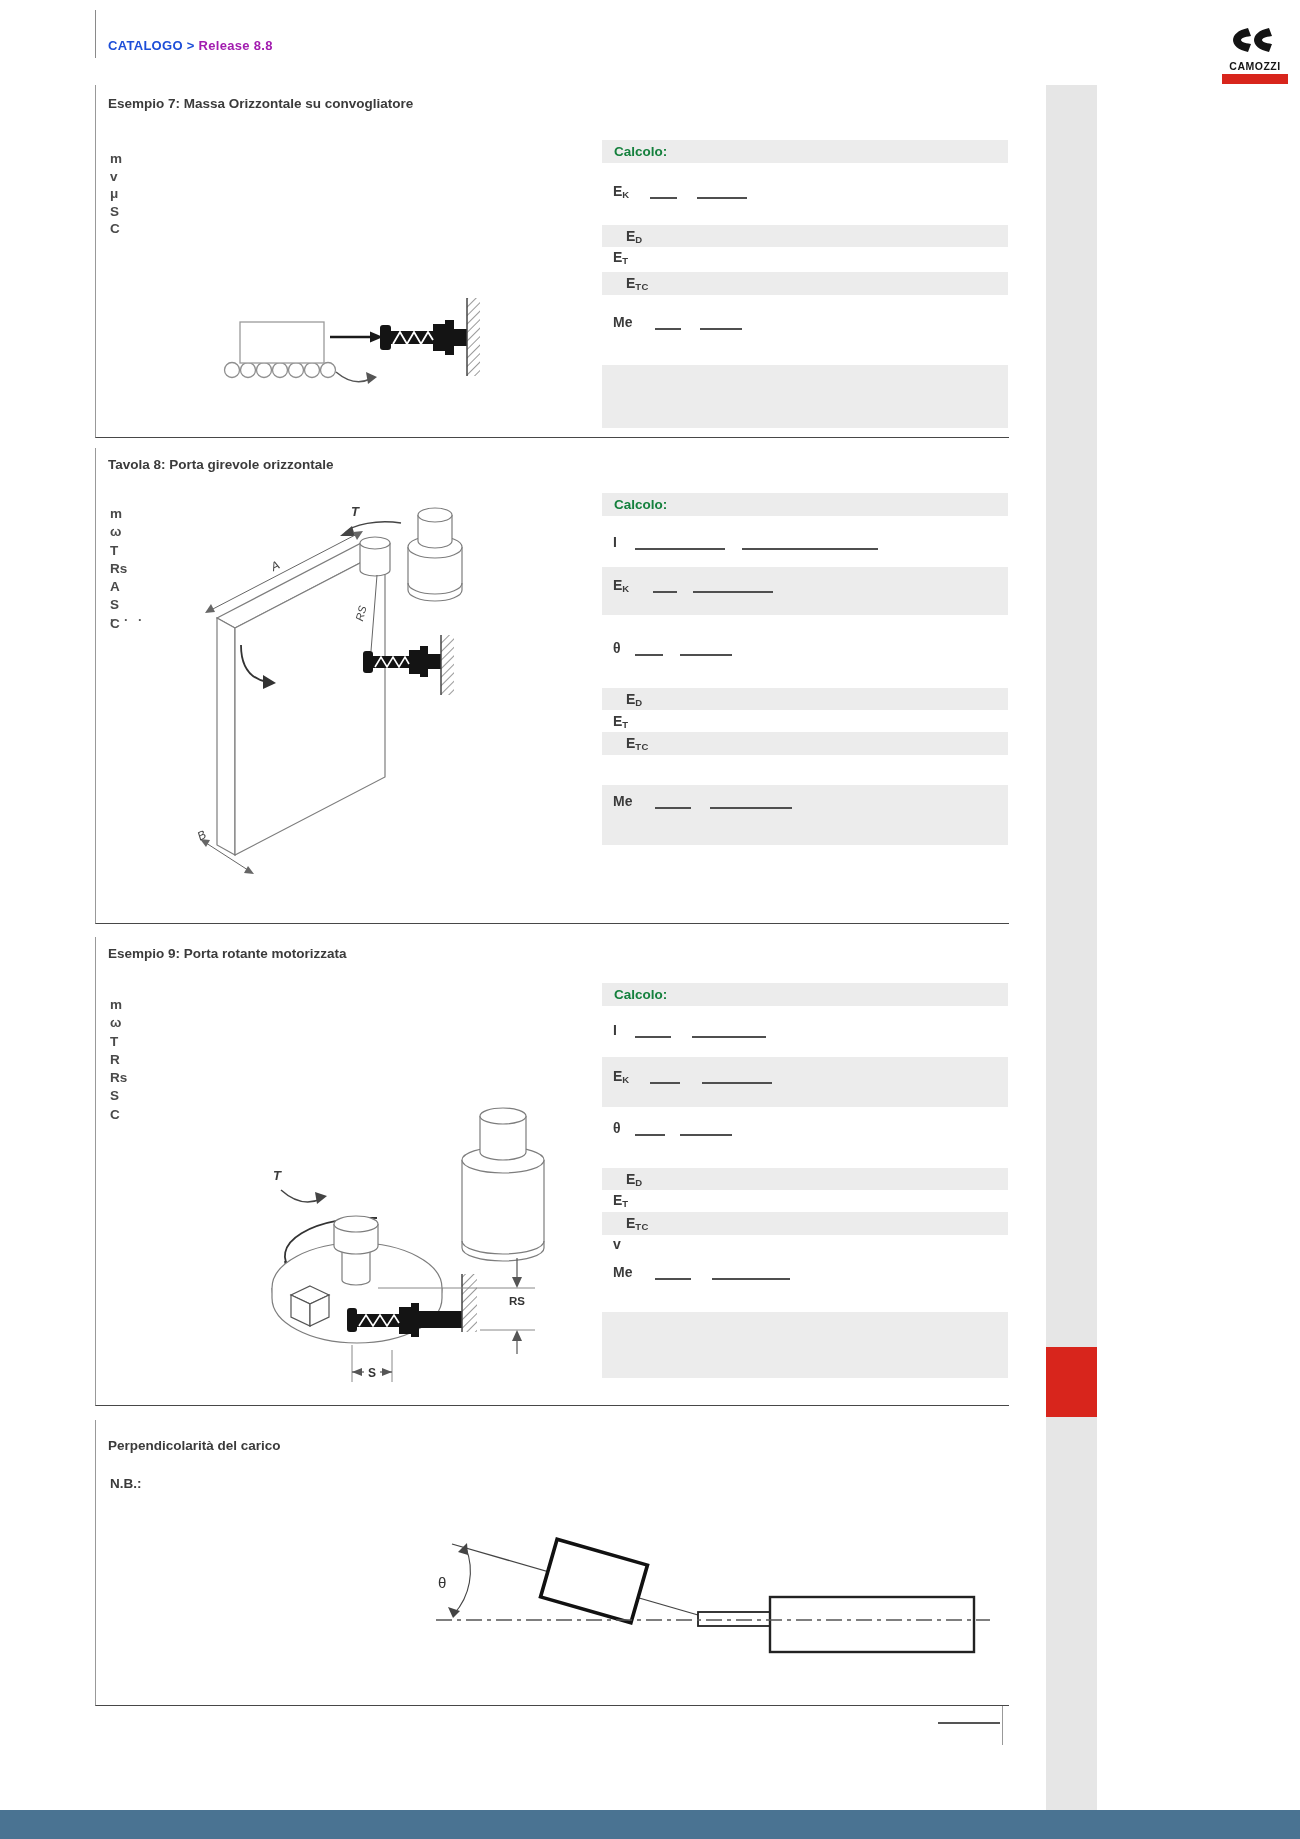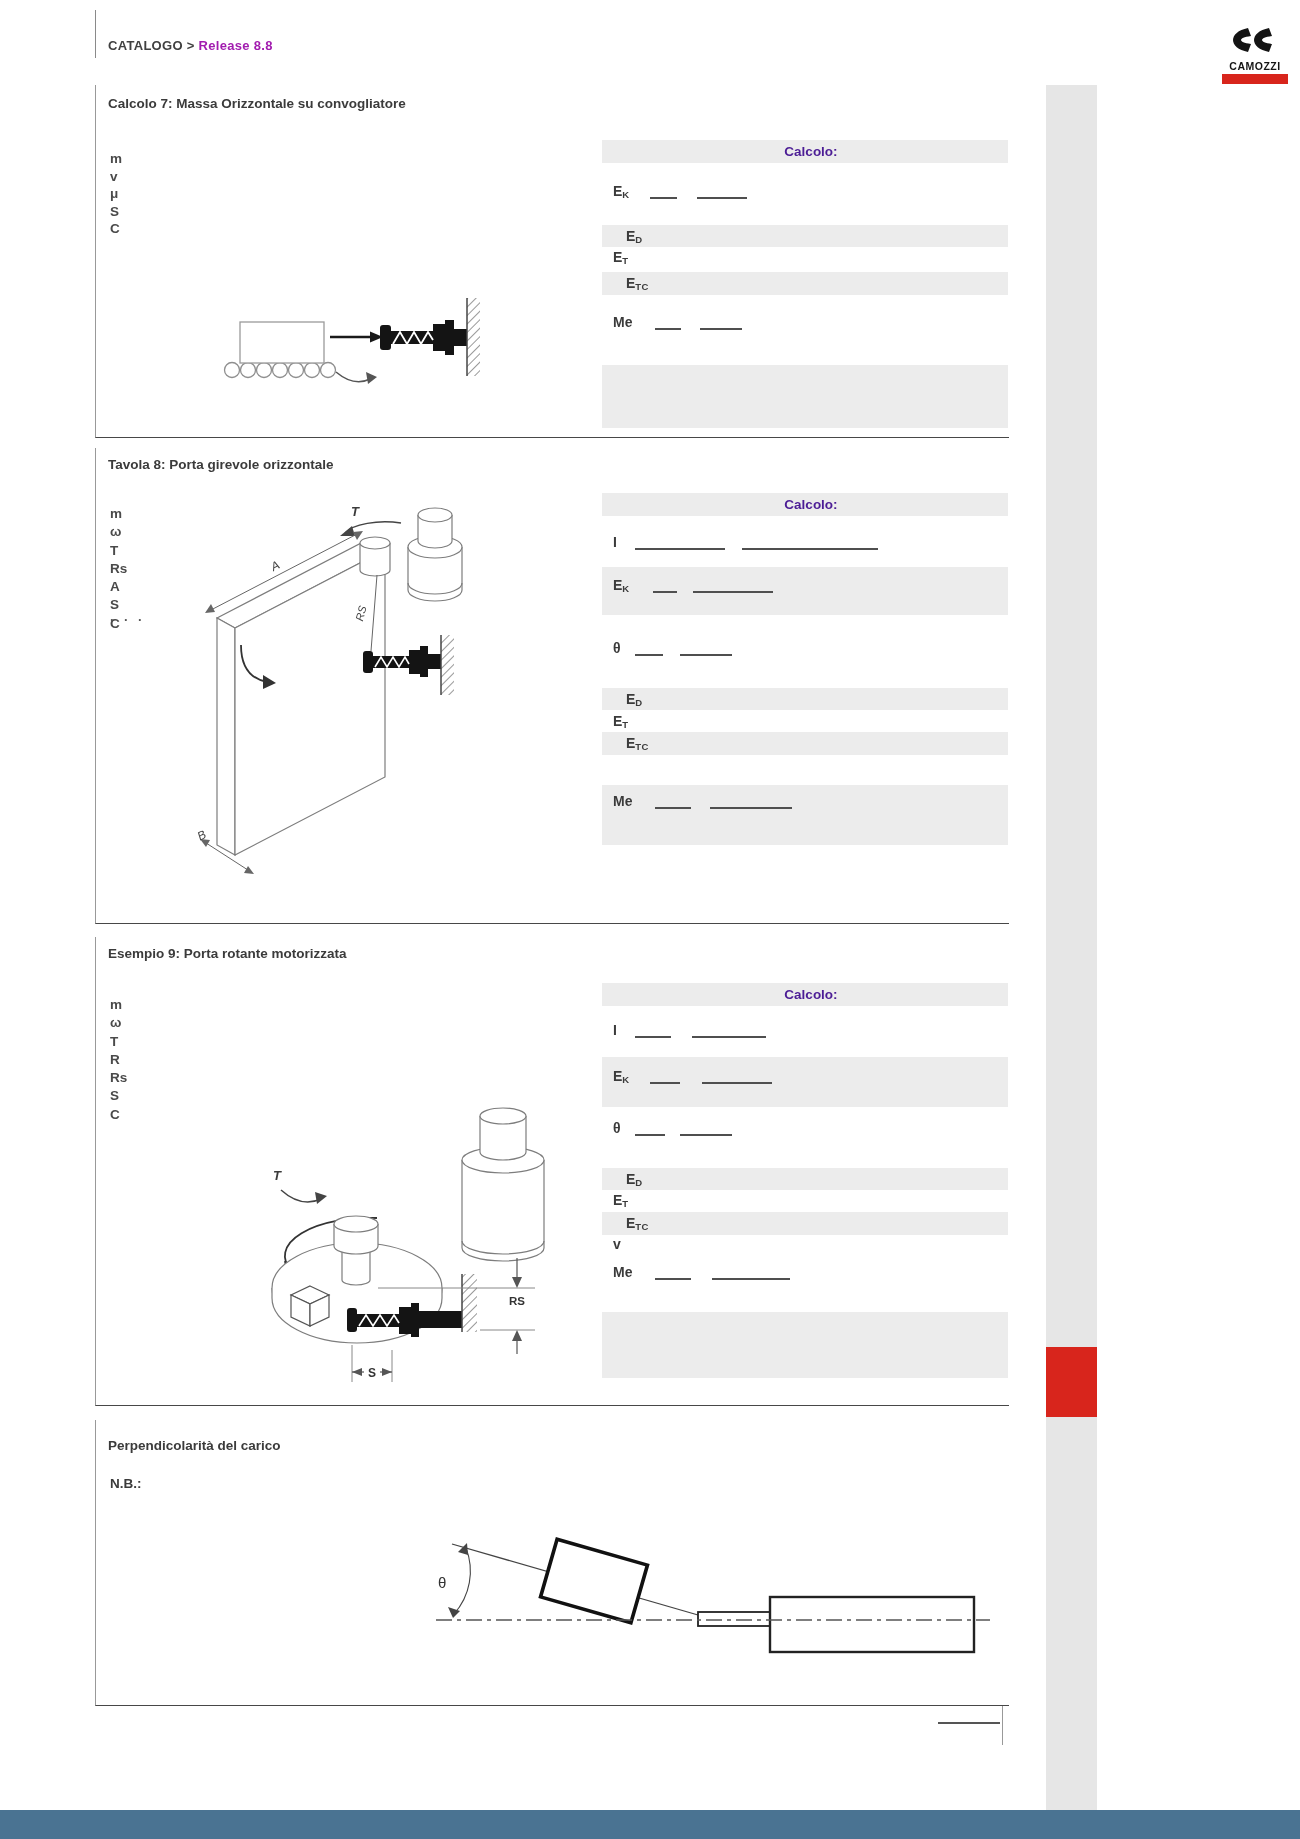--- a/index.html
+++ b/index.html
@@ -2,41 +2,41 @@
 <html><head>
 <meta charset="utf-8">
 <style>
   html,body{margin:0;padding:0;background:#fff;}
   .page{position:relative;width:1300px;height:1839px;background:#fff;overflow:hidden;
         font-family:"Liberation Sans","DejaVu Sans",sans-serif;color:#3b3b3b;}
   .abs{position:absolute;}
   
   .hrule{position:absolute;left:95px;top:10px;width:1px;height:48px;background:#8a8a8a;}
   .crumb{position:absolute;left:108px;top:38px;font-size:13px;font-weight:700;letter-spacing:.3px;}
-  .c-cat,.c-sep{color:#404040;}
+  .c-cat,.c-sep{color:#1d4ed8;}
   .c-rel{color:#a21caf;}
   .logo{position:absolute;left:1222px;top:26px;width:66px;}
   .logo-text{margin-top:2px;text-align:center;font-size:10.5px;font-weight:700;letter-spacing:.5px;color:#141414;}
   .logo-redbar{margin-top:2px;height:10px;background:#D8251C;}
   
   .sidebar{position:absolute;left:1046px;top:85px;width:51px;height:1725px;background:#E6E6E6;}
   .sidebar-red{position:absolute;left:1046px;top:1347px;width:51px;height:70px;background:#D8251C;}
   .footer{position:absolute;left:0;top:1810px;width:1300px;height:29px;background:#4A7392;}
   .pg-hline{position:absolute;left:938px;top:1722px;width:62px;height:2px;background:#555;}
   .pg-vline{position:absolute;left:1002px;top:1705px;width:1px;height:40px;background:#999;}
   
   .sec{position:absolute;left:95px;width:913px;border-left:1.2px solid #999;border-bottom:1.6px solid #474747;}
   .sec-title{position:absolute;font-size:13.5px;font-weight:700;color:#3b3b3b;}
   .vars{position:absolute;left:110px;font-size:13.5px;font-weight:700;color:#4a4a4a;}
   .vars div{line-height:17.5px;}
   .vars.wide div{line-height:18.3px;}
   .dots{position:absolute;font-size:13px;font-weight:700;color:#555;letter-spacing:3px;}
   
   .cbar{position:absolute;left:602px;width:406px;height:23px;background:#ECECEC;}
-  .cbar .ct{display:block;margin-left:12px;line-height:23px;font-size:13.5px;font-weight:700;color:#4c1d95;text-align:center;}
+  .cbar .ct{display:block;margin-left:12px;line-height:23px;font-size:13.5px;font-weight:700;color:#15803d;}
   .gbar{position:absolute;left:602px;width:406px;background:#ECECEC;}
   .flab-in{display:inline-block;margin-left:11px;font-size:14px;font-weight:700;color:#3b3b3b;}
   .gbar .flab-in{line-height:22px;margin-left:24px;}
   .flab{position:absolute;font-size:14px;font-weight:700;color:#3b3b3b;}
   .flab sub,.flab-in sub{font-size:9.5px;font-weight:700;vertical-align:-2px;letter-spacing:.4px;}
   .fline{position:absolute;height:1.8px;background:#4f4f4f;}
   .nb{position:absolute;font-size:13.5px;font-weight:700;color:#3b3b3b;}
   svg text{font-family:"Liberation Sans","DejaVu Sans",sans-serif;}
 </style>
 </head>
@@ -63,21 +63,21 @@
   <div class="sidebar-red"></div>
   <div class="footer"></div>
   <div class="pg-hline"></div>
   <div class="pg-vline"></div>
 
   <div class="sec" style="top:85px;height:352px"></div>
   <div class="sec" style="top:448px;height:475px"></div>
   <div class="sec" style="top:937px;height:468px"></div>
   <div class="sec" style="top:1420px;height:285px"></div>
 
-  <div class="sec-title" style="left:108px;top:96px">Calcolo 7: Massa Orizzontale su convogliatore</div>
+  <div class="sec-title" style="left:108px;top:96px">Esempio 7: Massa Orizzontale su convogliatore</div>
   <div class="vars" style="top:150px">
     <div>m</div>
     <div>v</div>
     <div>μ</div>
     <div>S</div>
     <div>C</div>
   </div>
 
   <svg class="abs" style="left:180px;top:288px" width="300" height="100" viewBox="0 0 300 100">
     <defs>

